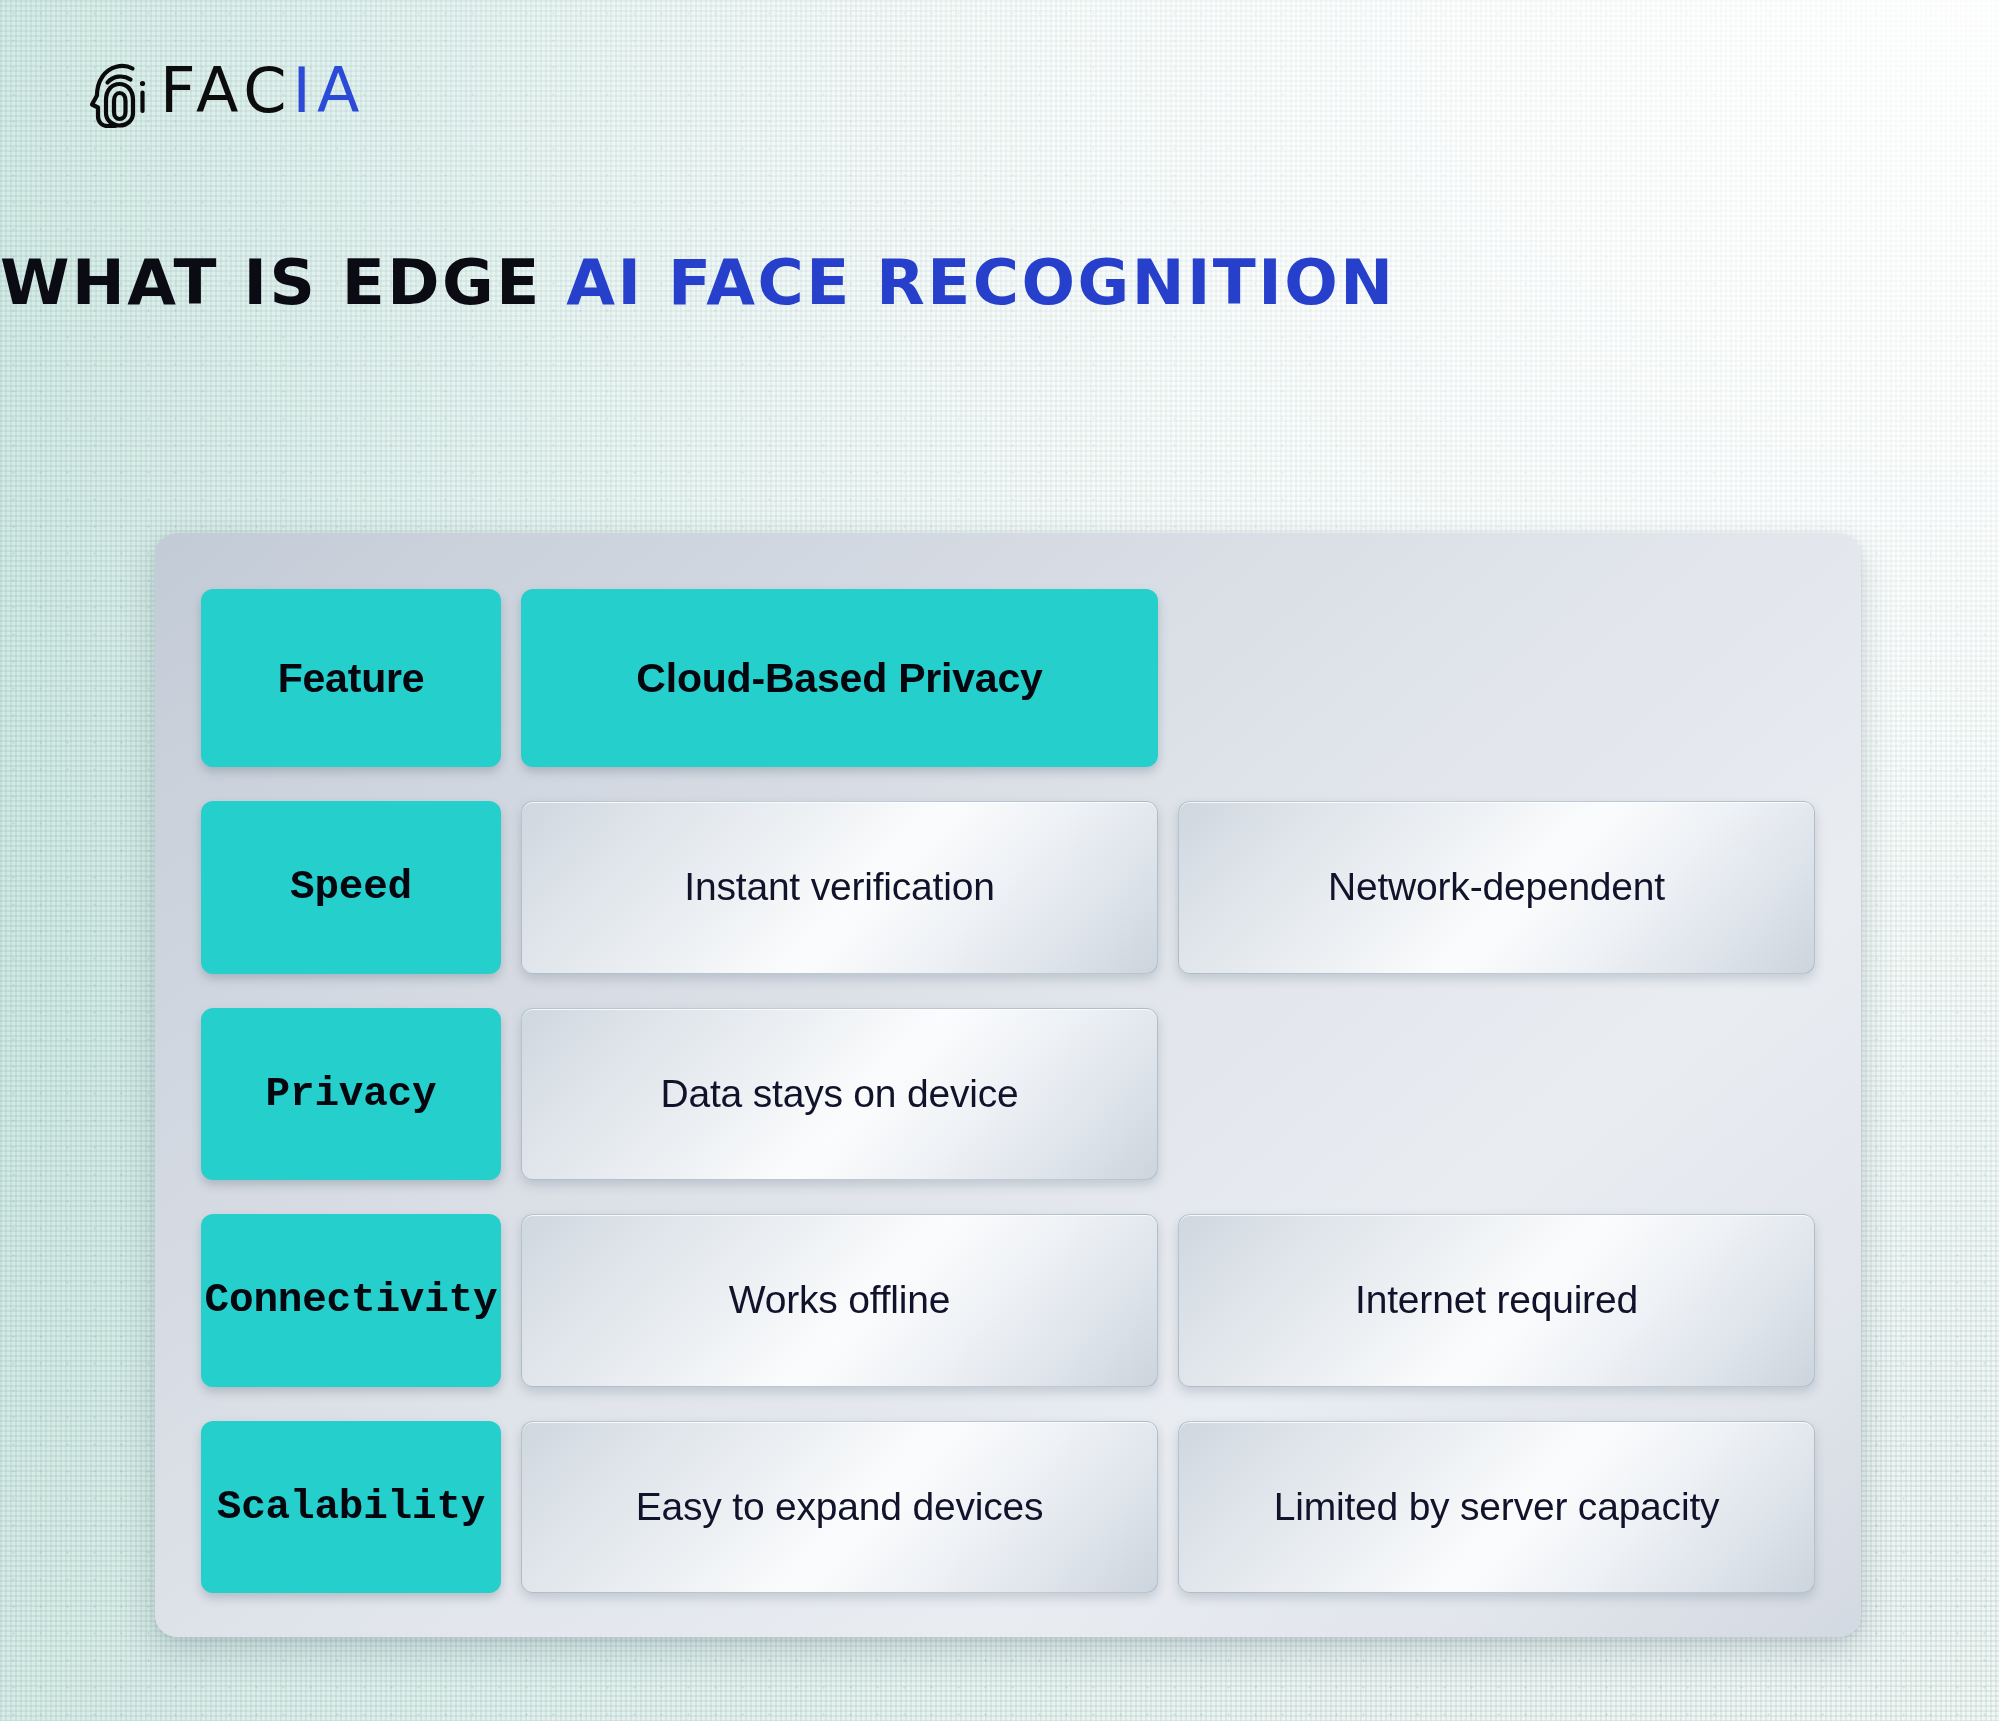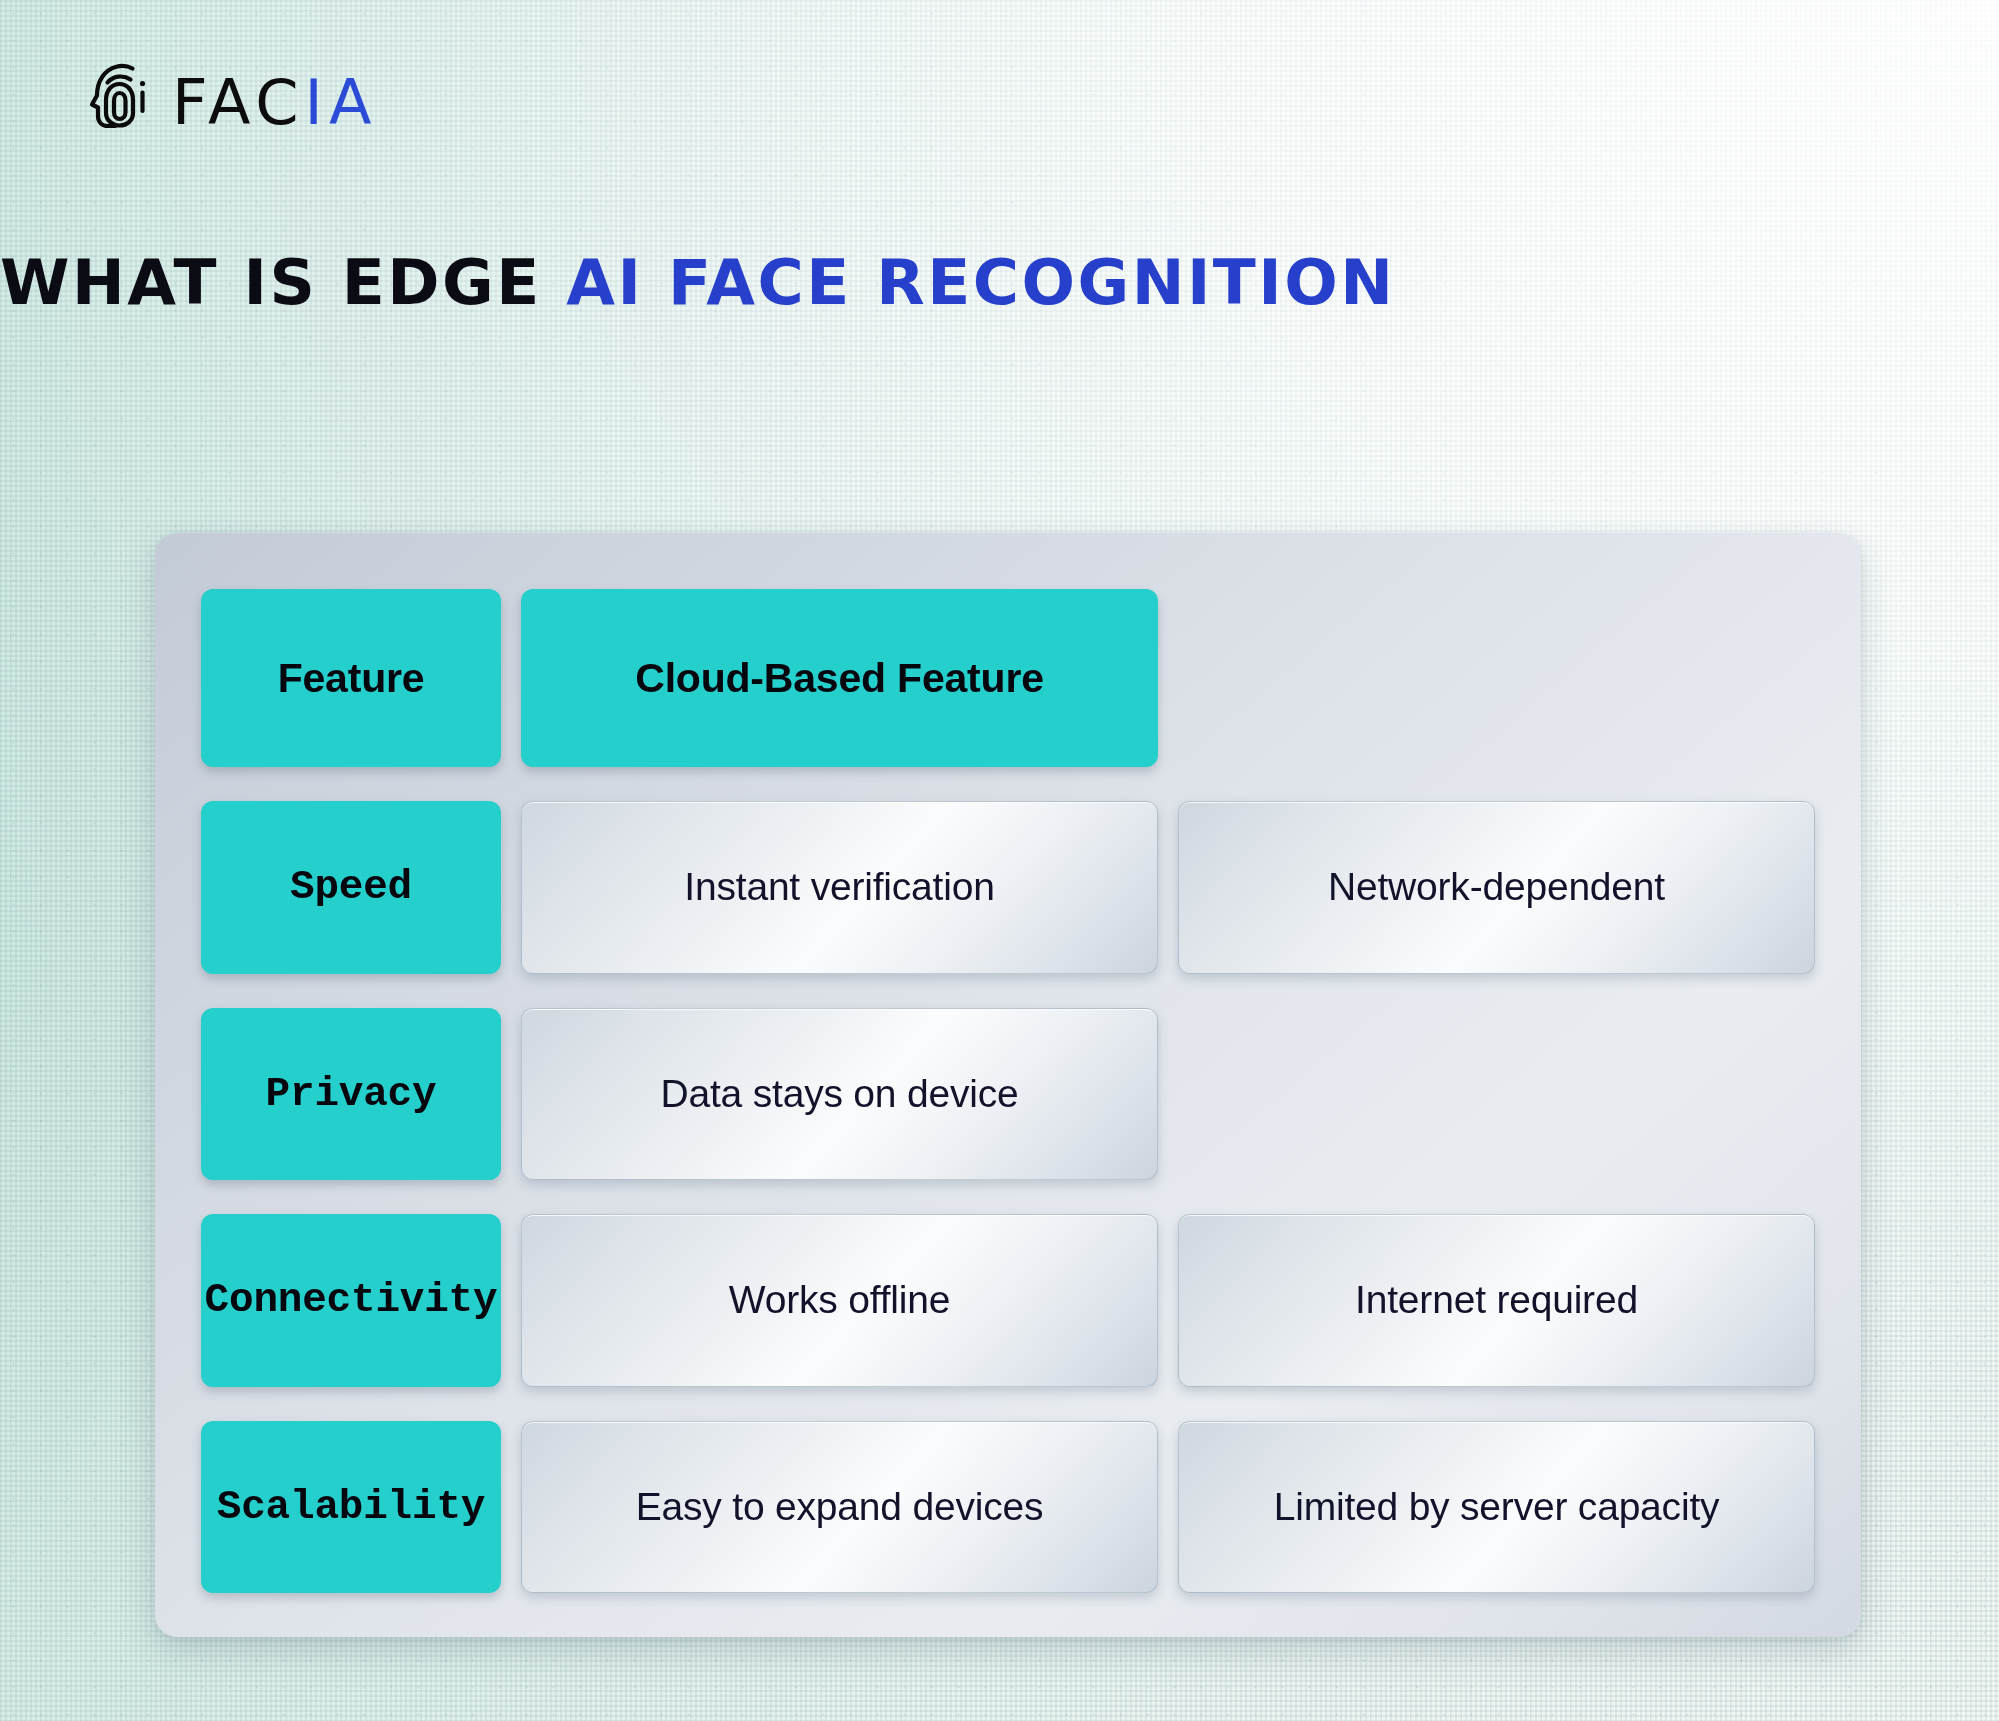--- a/index.html
+++ b/index.html
@@ -44,21 +44,21 @@
   .grid-fade{
     position:absolute; inset:0;
     pointer-events:none;
     background: radial-gradient(ellipse 150% 120% at 100% 0%,
       rgba(255,255,255,0.85) 0%, rgba(255,255,255,0.35) 40%, rgba(255,255,255,0) 72%);
   }
 
   
   .logo{
     position:absolute; left:88px; top:60px;
-    display:flex; align-items:flex-end; gap:22px;
+    display:flex; align-items:flex-start; gap:10px;
     z-index:5;
   }
   .logo-mark{ width:62px; height:74px; display:block; }
   .logo-word{
     font-family:"DejaVu Sans", sans-serif;
     font-size:62px; font-weight:400;
     letter-spacing:6px;
     line-height:1;
     white-space:nowrap;
   }
@@ -176,21 +176,21 @@
   <span class="logo-word"><span class="logo-fac">FAC</span><span class="logo-ia">IA</span></span>
 </div>
 
 <h1 class="title"><span class="title-a">WHAT IS EDGE&nbsp;</span><span class="title-b">AI FACE RECOGNITION</span></h1>
 
 <div class="panel">
   <div class="tbl">
 
     <div class="trow header">
       <div class="cell teal head">Feature</div>
-      <div class="cell teal head">Cloud-Based Feature</div>
+      <div class="cell teal head">Cloud-Based Privacy</div>
     </div>
 
     <div class="trow">
       <div class="cell teal rowlabel">Speed</div>
       <div class="cell silver">Instant verification</div>
       <div class="cell silver">Network-dependent</div>
     </div>
 
     <div class="trow">
       <div class="cell teal rowlabel">Privacy</div>

